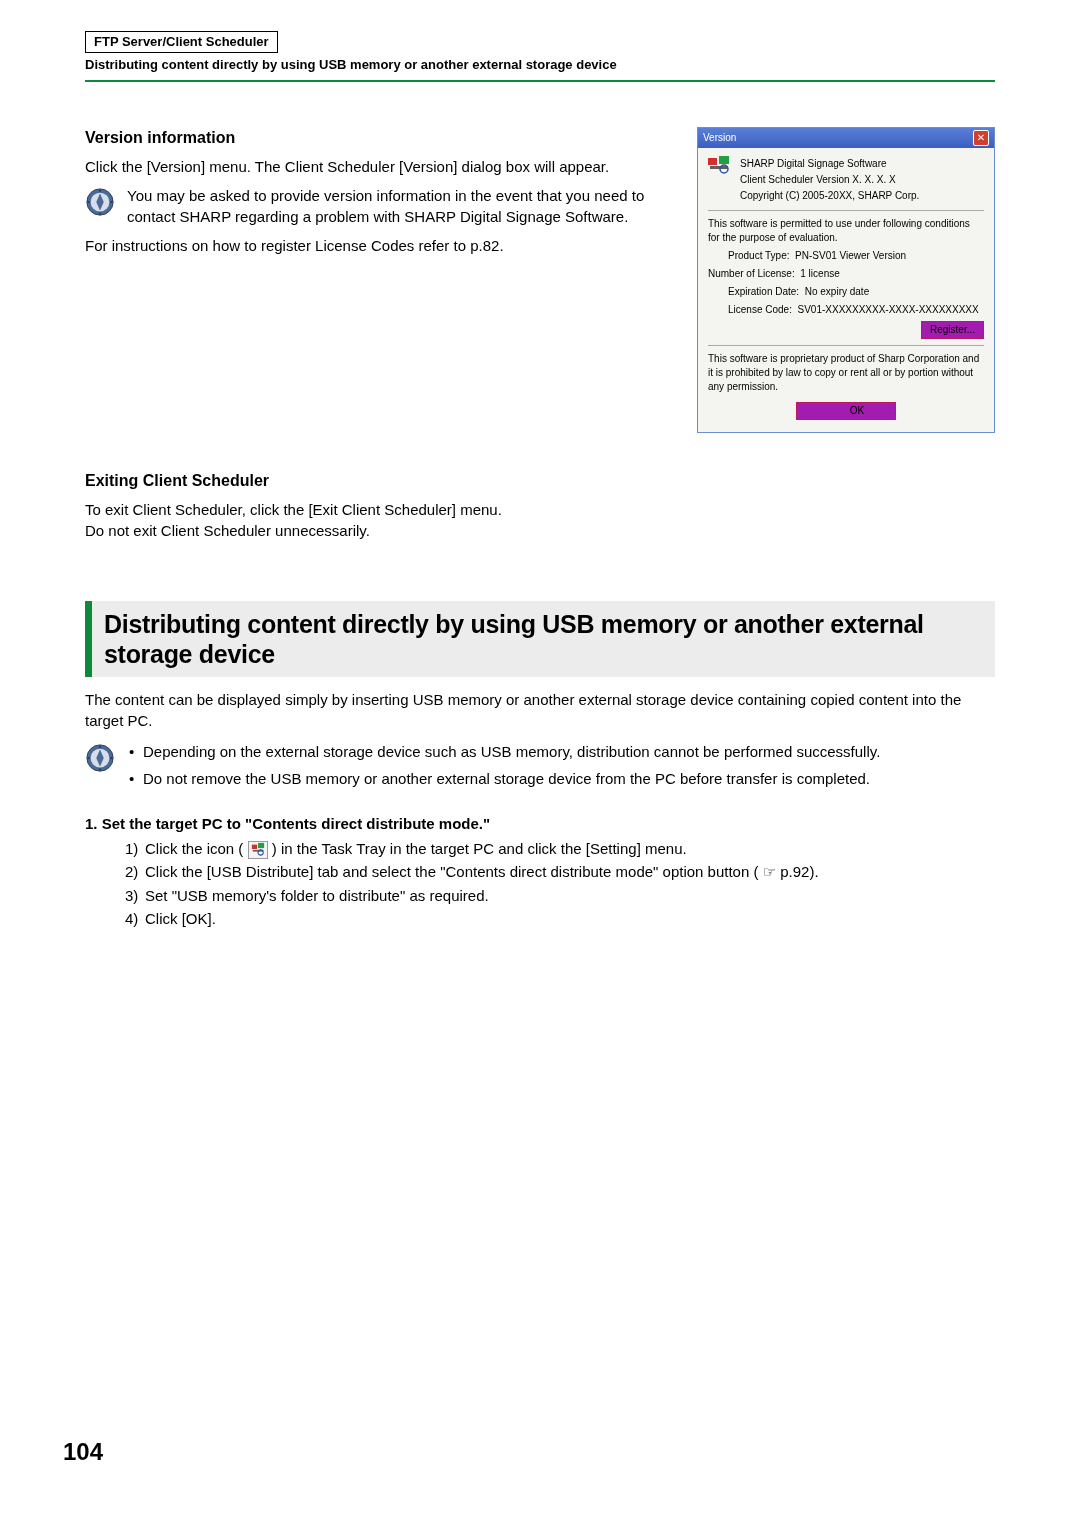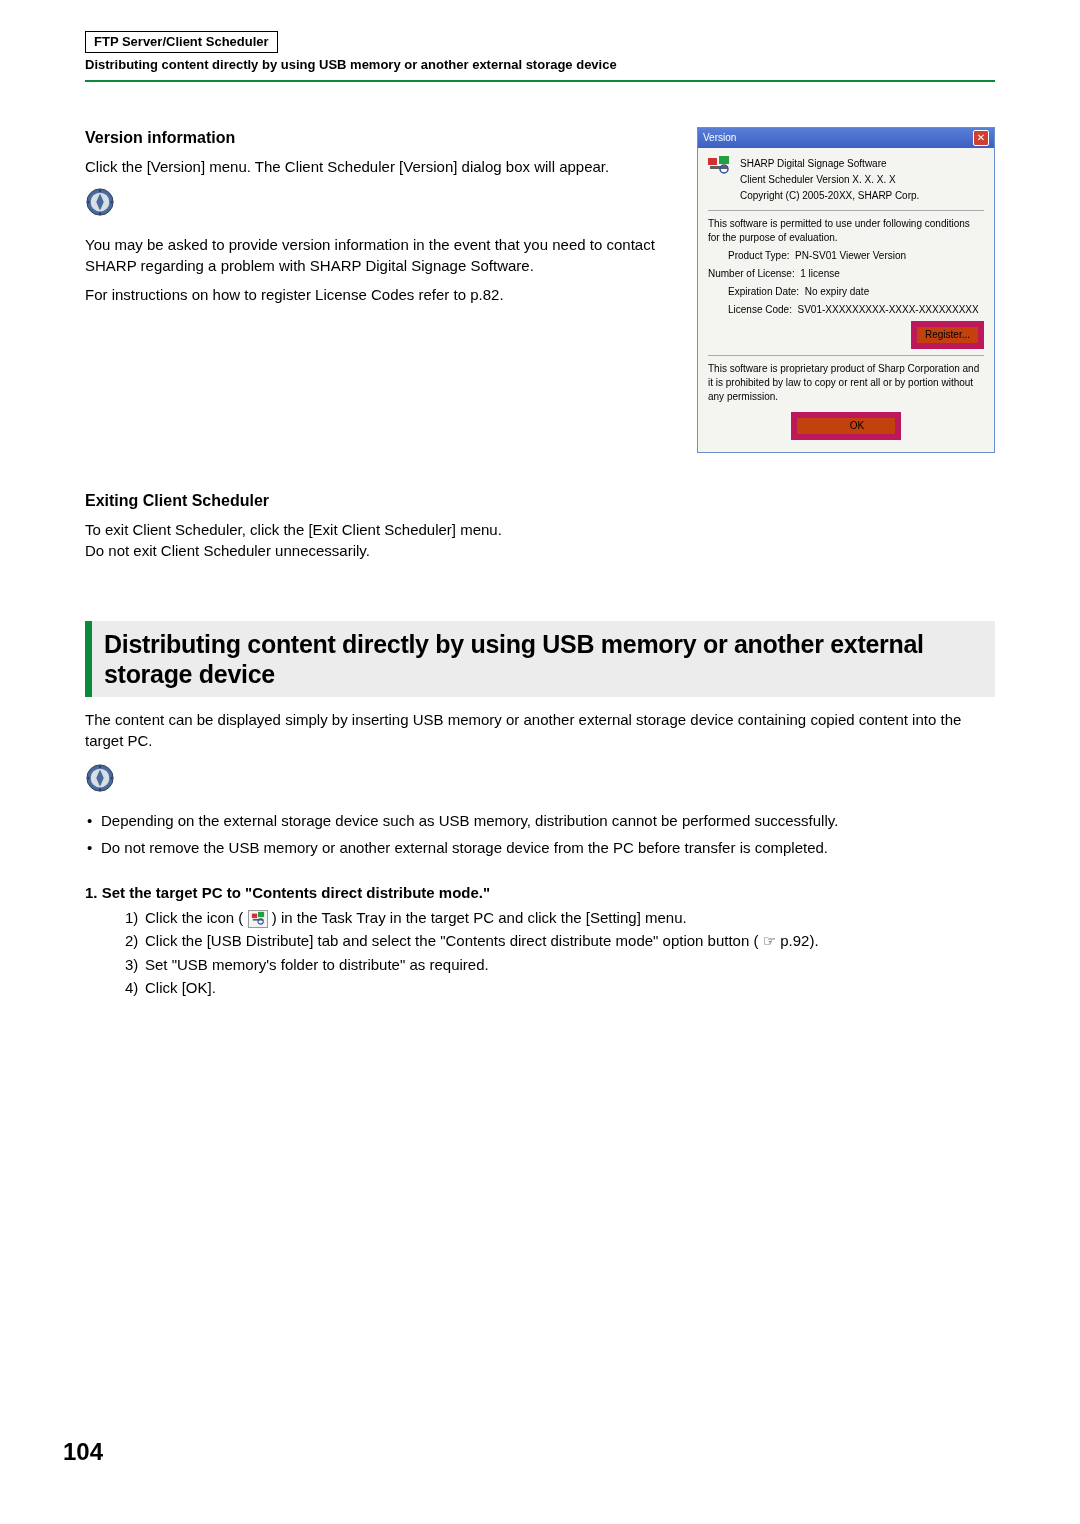--- a/index.html
+++ b/index.html
@@ -93,40 +93,39 @@
     height: 18px;
   }
   .dialog-smalltext {
     line-height: 1.6;
   }
   .dialog-sep {
     border-top: 1px solid #aaa;
     margin: 6px 0;
   }
   .dialog-btn {
-    border: 6px solid #be185d;
-    background: #c2410c;
+    border: 1px solid #be185d;
+    background: #a21caf;
     padding: 1px 8px;
     font-size: 10px;
     display: inline-block;
   }
   .dialog-btn-ok {
     display: block;
     width: 60px;
     margin: 8px auto 4px auto;
     text-align: center;
     padding-left: 30px;
   }
   .info-icon-row {
     display: flex;
     align-items: flex-start;
     gap: 12px;
     margin-top: 8px;
     margin-bottom: 8px;
-    flex-direction: column;
   }
   .info-icon-row .icon-col {
     flex: 0 0 auto;
     padding-top: 2px;
   }
   .info-icon-row .text-col {
     flex: 1;
   }
   .compass-icon {
     width: 30px;

